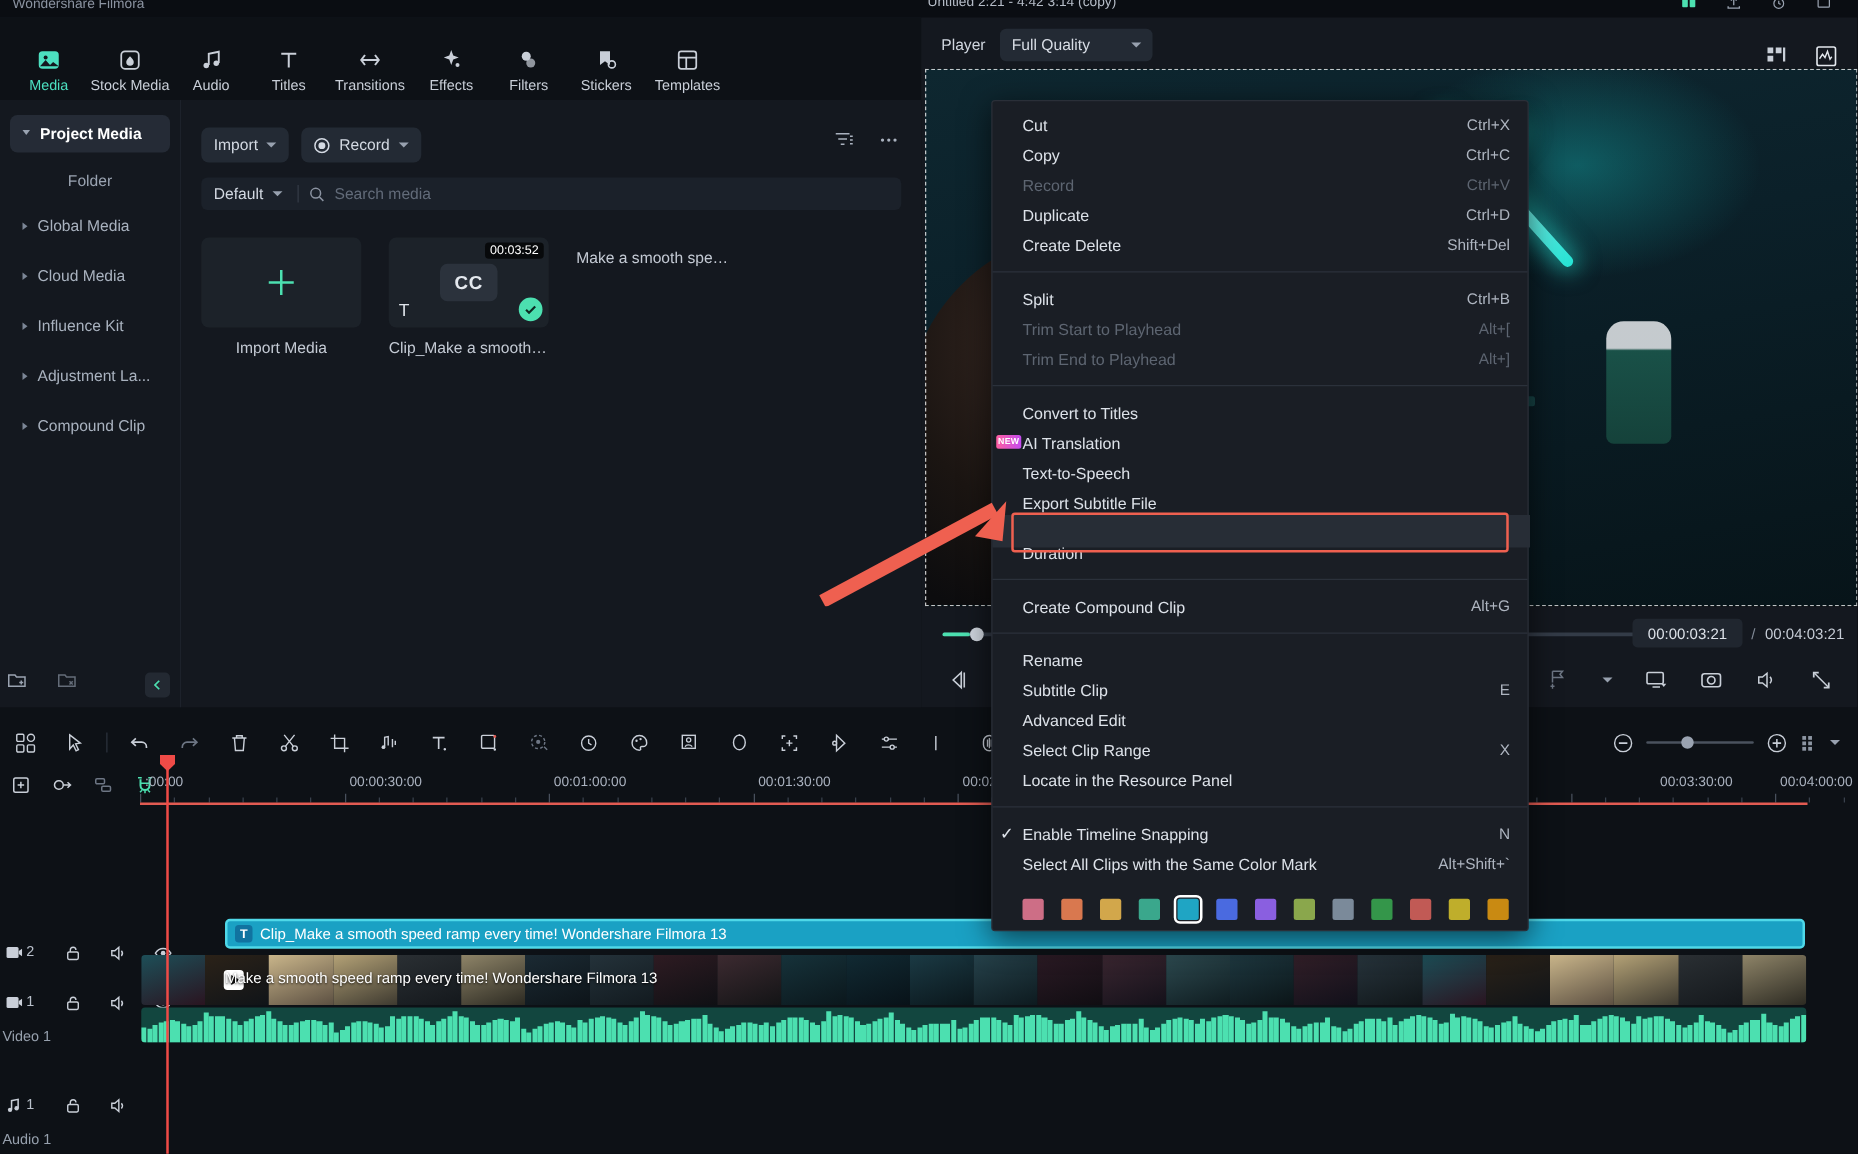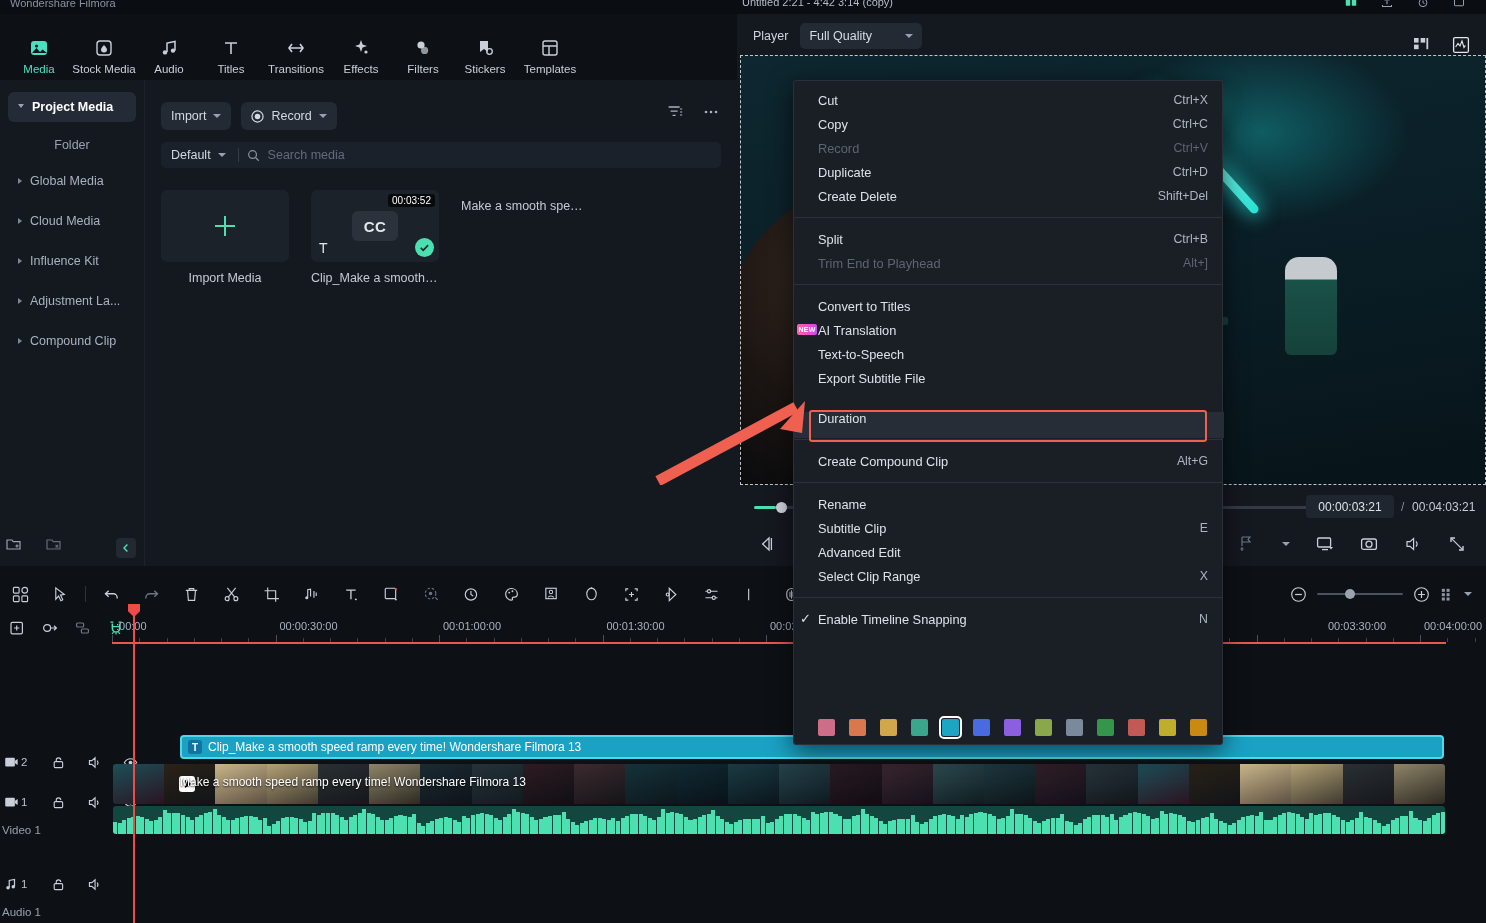--- a/index.html
+++ b/index.html
@@ -1336,20 +1336,24 @@
         <span class="sc">Shift+Del</span>
       </div>
 
     <div class="ctx-sep"></div>
 
     <div class="ctx-item">
         <span class="lbl">Split</span>
         <span class="sc">Ctrl+B</span>
       </div>
     <div class="ctx-item disabled">
+        <span class="lbl">Trim Start to Playhead</span>
+        <span class="sc">Alt+[</span>
+      </div>
+    <div class="ctx-item disabled">
         <span class="lbl">Trim End to Playhead</span>
         <span class="sc">Alt+]</span>
       </div>
 
     <div class="ctx-sep"></div>
 
     <div class="ctx-item">
         <span class="lbl">Convert to Titles</span>
         <span class="sc"></span>
       </div>
@@ -1390,28 +1394,36 @@
         <span class="sc">E</span>
       </div>
     <div class="ctx-item">
         <span class="lbl">Advanced Edit</span>
         <span class="sc"></span>
       </div>
     <div class="ctx-item">
         <span class="lbl">Select Clip Range</span>
         <span class="sc">X</span>
       </div>
+    <div class="ctx-item">
+        <span class="lbl">Locate in the Resource Panel</span>
+        <span class="sc"></span>
+      </div>
 
     <div class="ctx-sep"></div>
 
     <div class="ctx-item">
       <span class="tick-mark">✓</span>
       <span class="lbl">Enable Timeline Snapping</span>
         <span class="sc">N</span>
     </div>
+    <div class="ctx-item">
+        <span class="lbl">Select All Clips with the Same Color Mark</span>
+        <span class="sc">Alt+Shift+`</span>
+      </div>
 
     <div class="swatches" id="swatches">
         <div class="sw" style="background: rgb(205, 110, 134);"></div>
         <div class="sw" style="background: rgb(217, 120, 79);"></div>
         <div class="sw" style="background: rgb(210, 167, 75);"></div>
         <div class="sw" style="background: rgb(58, 167, 140);"></div>
         <div class="sw sel" style="background: rgb(31, 165, 196);"></div>
         <div class="sw" style="background: rgb(74, 106, 224);"></div>
         <div class="sw" style="background: rgb(138, 95, 224);"></div>
         <div class="sw" style="background: rgb(138, 167, 76);"></div>

